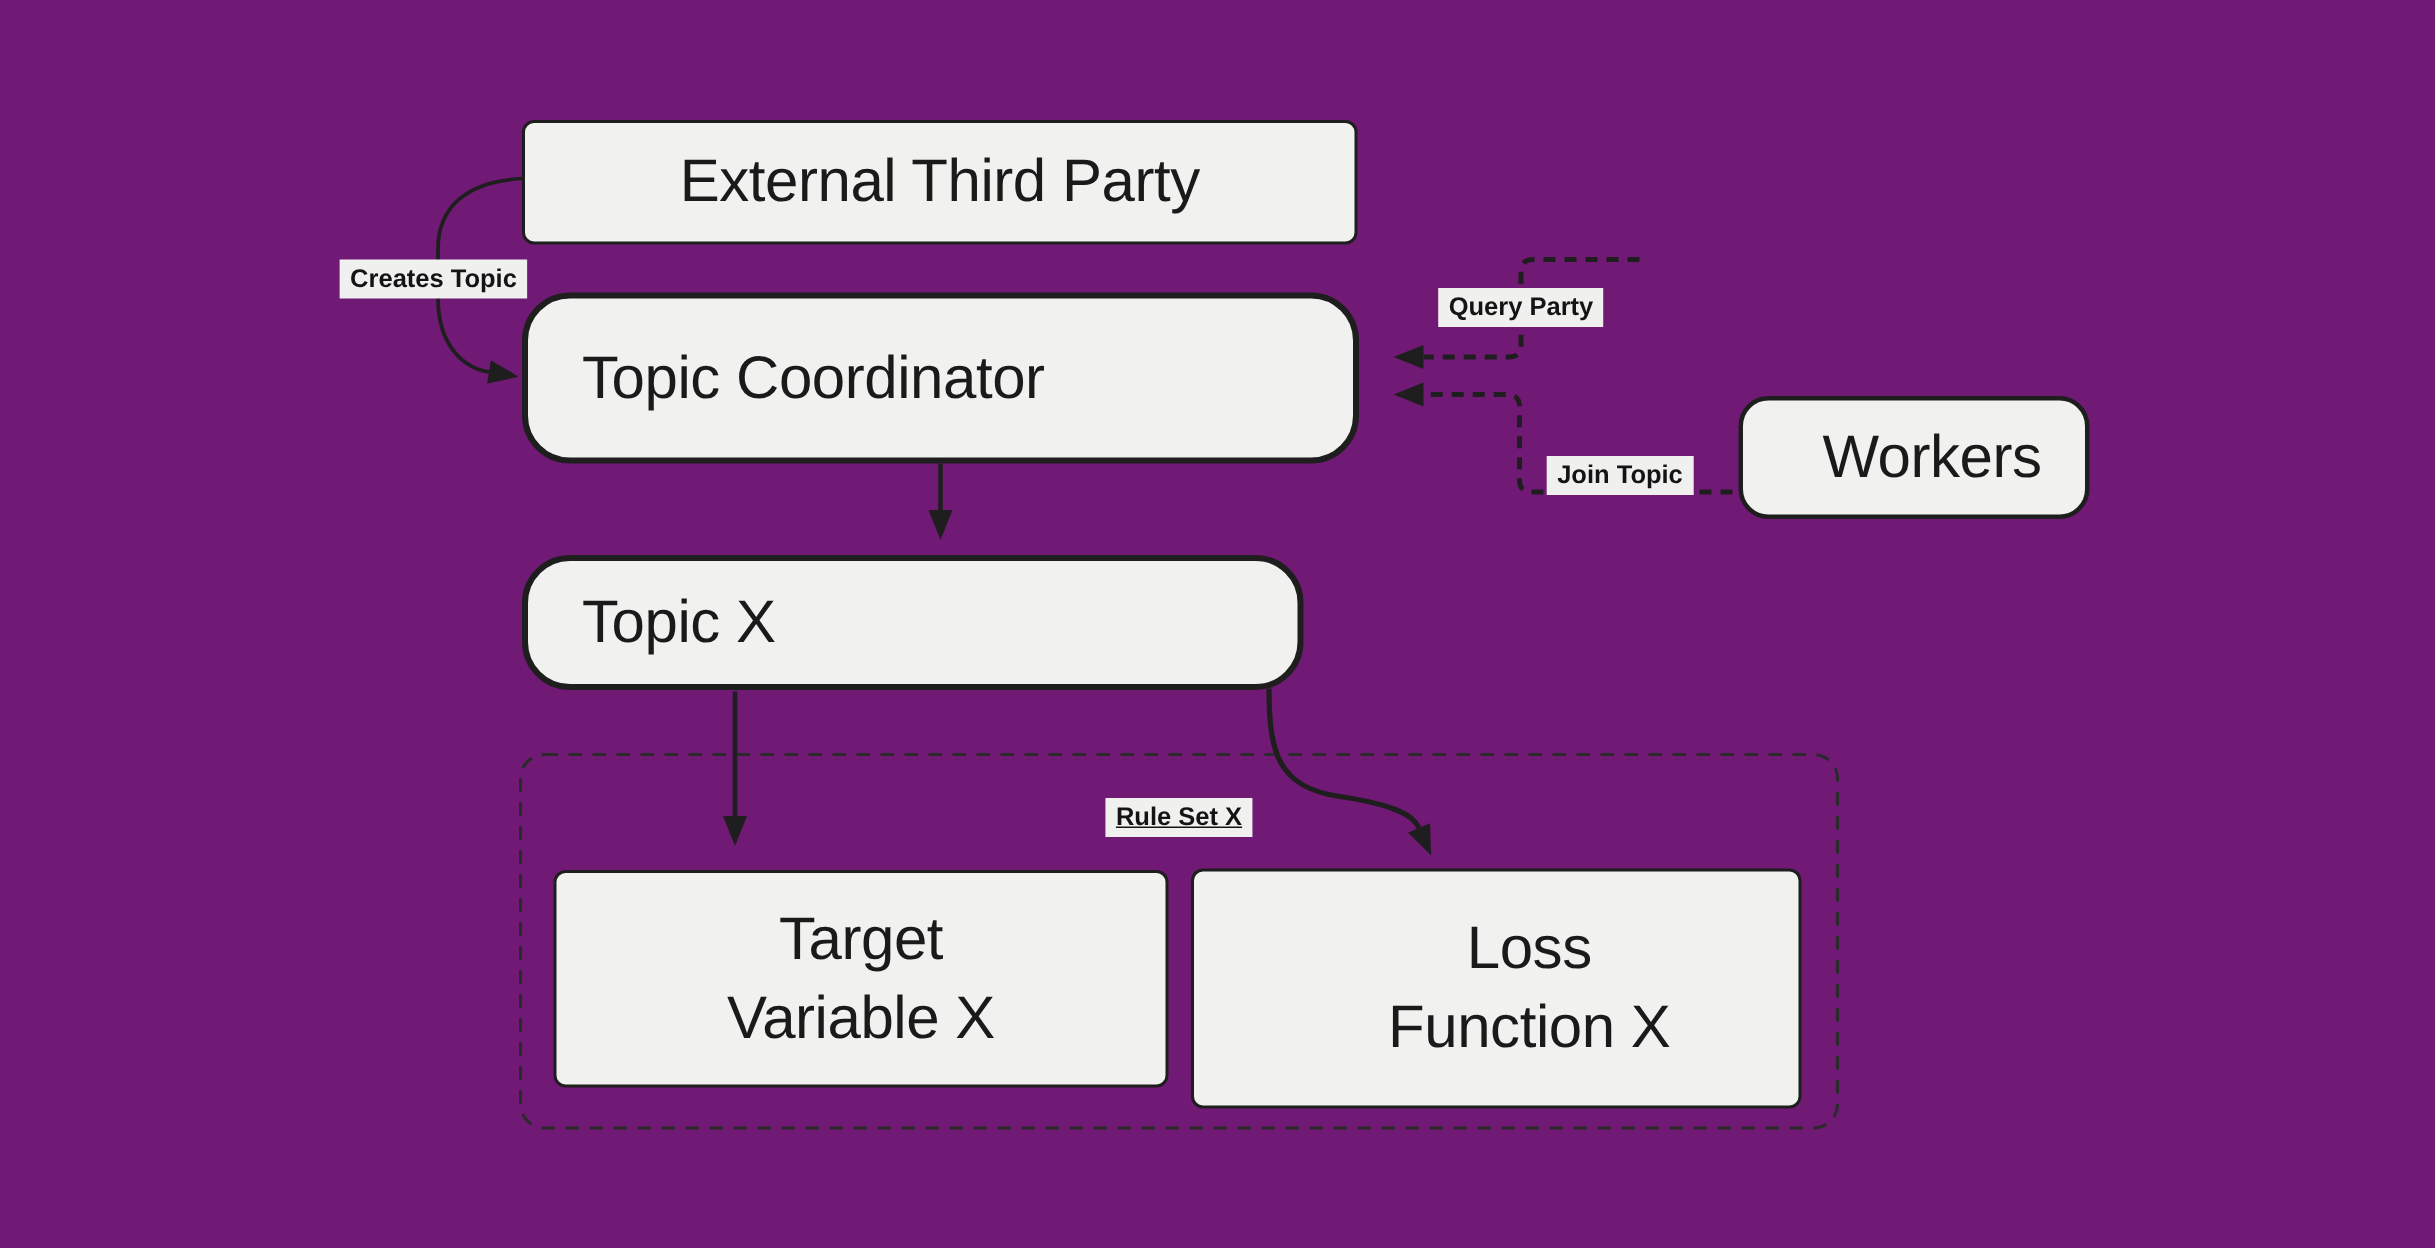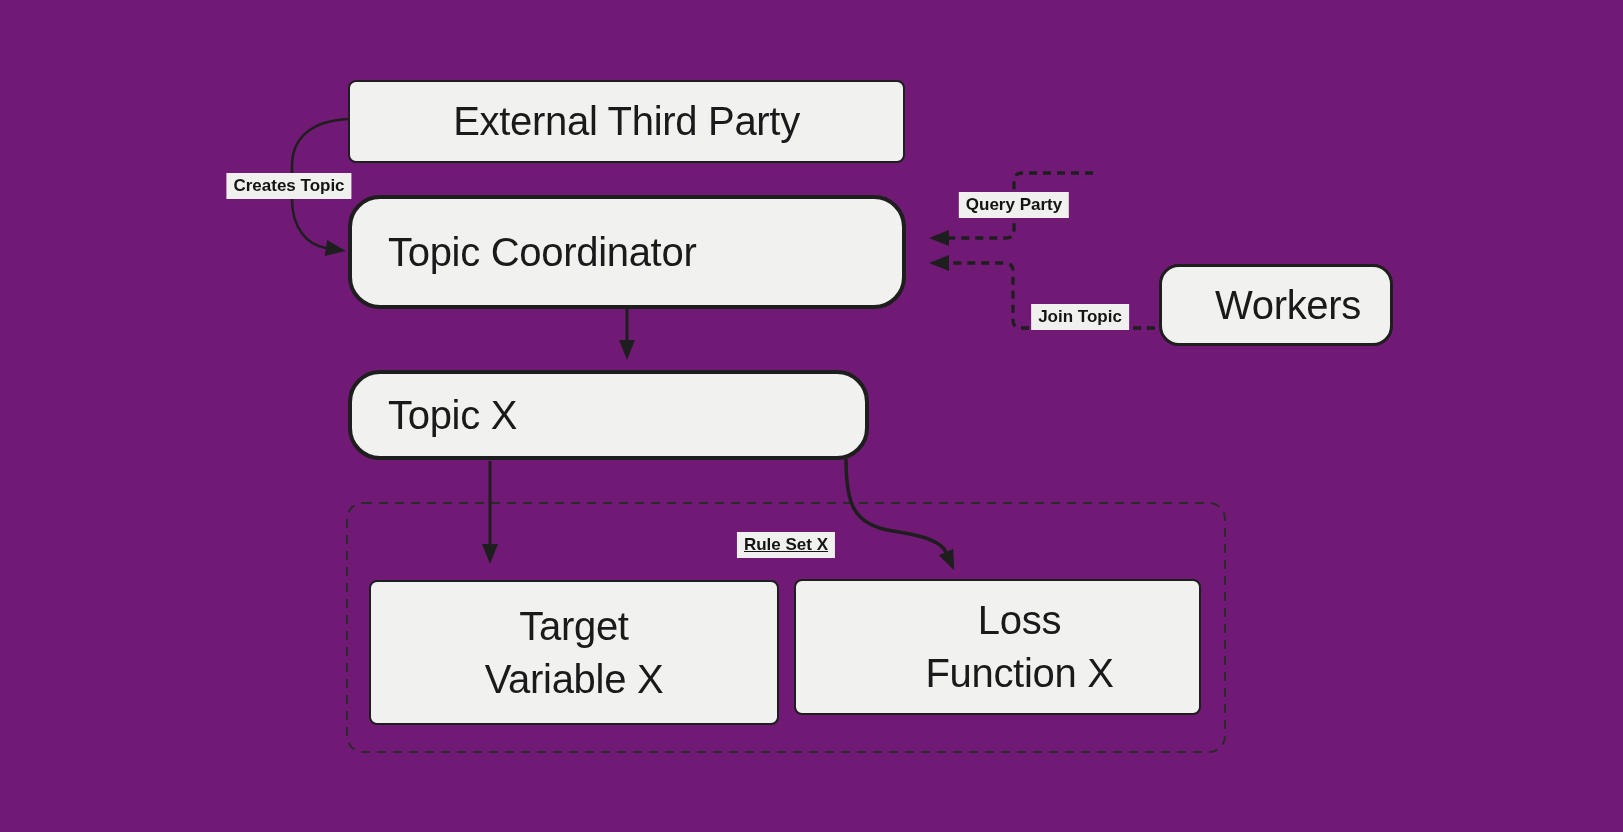--- a/index.html
+++ b/index.html
@@ -59,21 +59,21 @@
   <div class="node pill-thick left-label" style="left:348px;top:195px;width:558px;height:114px;">Topic Coordinator</div>
 
 
   <div class="node pill-mid" style="left:1159px;top:264px;width:234px;height:82px;padding-left:24px;">Workers</div>
 
   <div class="node pill-thick left-label" style="left:348px;top:370px;width:521px;height:90px;">Topic X</div>
 
   <div class="node pill-soft" style="left:369px;top:580px;width:410px;height:145px;">Target
 Variable X</div>
 
-  <div class="node pill-soft" style="left:794px;top:579px;width:407px;height:136px;padding-left:44px;">Loss
+  <div class="node pill-soft" style="left:794px;top:579px;width:407px;height:160px;padding-left:44px;">Loss
 Function X</div>
 
   <div class="edge-label" style="left:289px;top:186px;">Creates Topic</div>
 
   <div class="edge-label" style="left:1014px;top:205px;">Query Party</div>
 
   <div class="edge-label" style="left:1080px;top:296px;margin-top:21px;">Join Topic</div>
 
   <div class="edge-label" style="left:786px;top:545px;text-decoration:underline;">Rule Set X</div>
 

